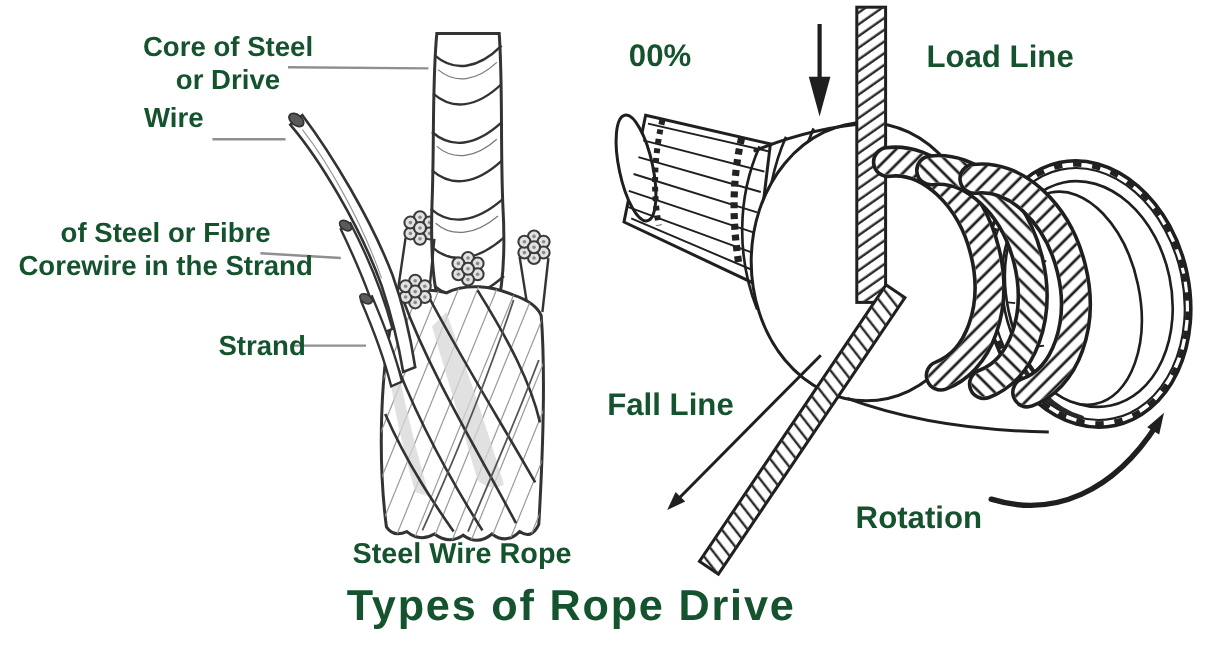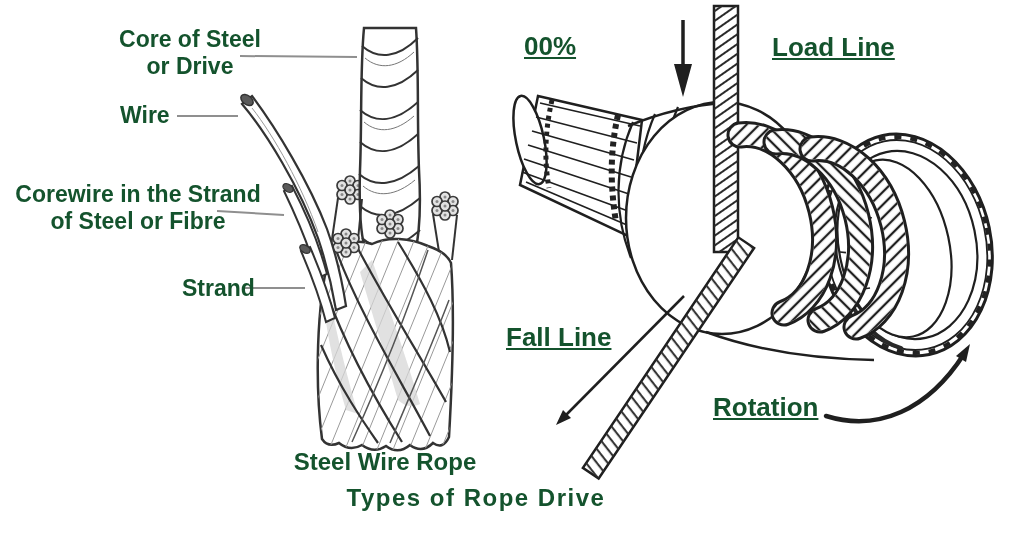--- a/index.html
+++ b/index.html
@@ -5,24 +5,24 @@
   html,body{margin:0;padding:0;background:#fff;}
   .stage{
     position:relative;width:1024px;height:539px;background:#ffffff;
     font-family:"Liberation Sans","DejaVu Sans",sans-serif;color:#14532d;
     overflow:hidden;
     padding-left:19px;
   }
   .stage svg{position:absolute;left:0;top:0;}
   .lbl{position:absolute;white-space:nowrap;}
   .lbl-left{font-size:23px;font-weight:600;line-height:27px;}
-  .lbl-right{font-size:26px;font-weight:700;line-height:30px;text-decoration:underline;}
+  .lbl-right{font-size:26px;font-weight:700;line-height:30px;}
   .center{text-align:center;white-space:normal;}
   .caption{font-size:24px;font-weight:600;}
-  .title{font-size:24px;font-weight:800;letter-spacing:1.5px;text-align:center;}
+  .title{font-size:36px;font-weight:800;letter-spacing:1.5px;text-align:center;}
   .lbl span{display:block;}
 </style>
 </head>
 <body>
 
 <div class="stage">
 
   <svg width="1024" height="539" viewBox="0 0 1024 539">
     <defs>
       <pattern id="hA" width="9" height="9" patternUnits="userSpaceOnUse" patternTransform="rotate(45)">
@@ -235,33 +235,33 @@
         <polygon points="970,344 966,362 956,356" fill="#1f1f1f"></polygon>
       </g>
     </g>
   </svg>
 
   <div class="lbl lbl-left center" style="left:105px;top:26px;width:170px;">
     <span>Core of Steel</span>
     <span>or Drive</span>
   </div>
 
-  <div class="lbl lbl-left" style="left:120px;top:102px;">Wire</div>
+  <div class="lbl lbl-left" style="left:120px;top:85px;">Wire</div>
 
   <div class="lbl lbl-left center" style="left:12px;top:181px;width:252px;">
+    <span>of Steel or Fibre</span>
     <span>Corewire in the Strand</span>
-    <span>of Steel or Fibre</span>
   </div>
 
   <div class="lbl lbl-left" style="left:182px;top:275px;">Strand</div>
 
   <div class="lbl caption center" style="left:280px;top:448px;width:210px;">Steel Wire Rope</div>
 
   <div class="lbl title" style="left:221px;top:484px;width:510px;">Types of Rope Drive</div>
 
   <div class="lbl lbl-right" style="left:524px;top:31px;">00%</div>
 
   <div class="lbl lbl-right" style="left:506px;top:322px;">Fall Line</div>
 
   <div class="lbl lbl-right" style="left:772px;top:32px;">Load Line</div>
 
-  <div class="lbl lbl-right" style="left:713px;top:392px;">Rotation</div>
+  <div class="lbl lbl-right" style="left:713px;top:416px;">Rotation</div>
 </div>
 
 </body></html>

